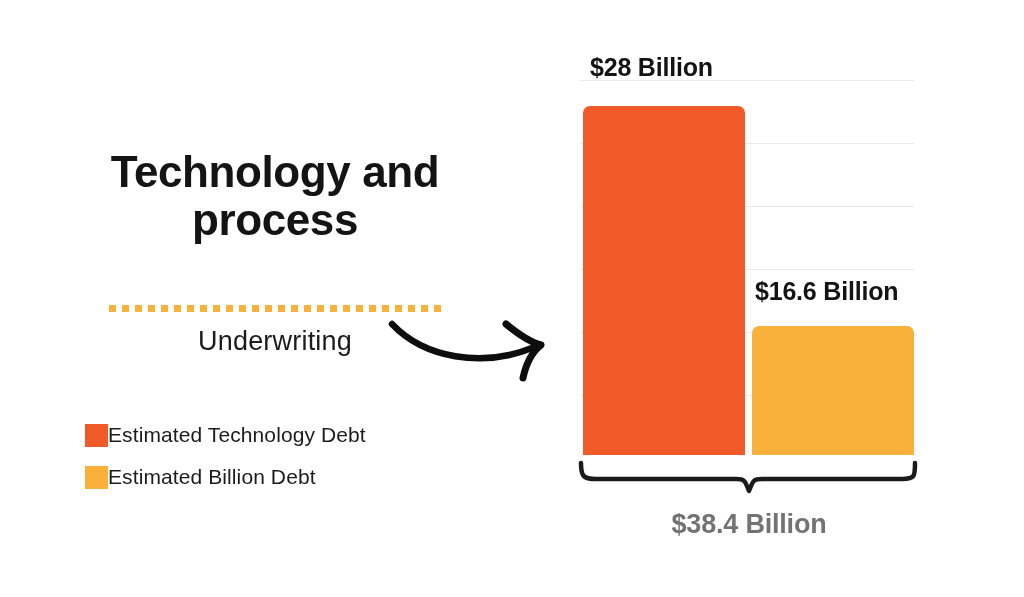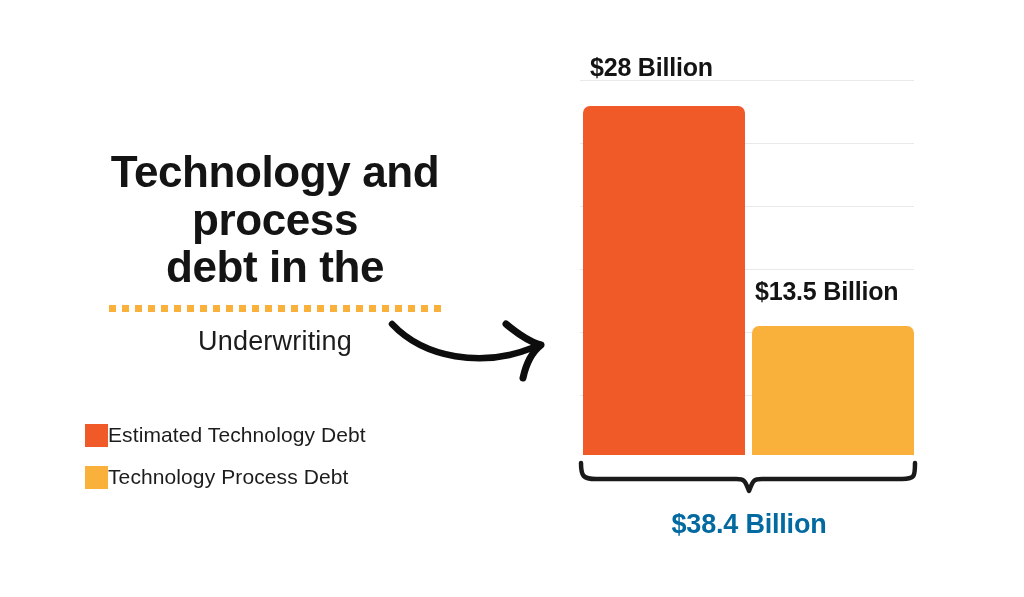--- a/index.html
+++ b/index.html
@@ -148,70 +148,70 @@
     height: 42px;
   }
   .total-value {
     position: absolute;
     left: 575px;
     top: 509px;
     width: 348px;
     text-align: center;
     font-size: 27px;
     font-weight: 700;
-    color: #0369a1;
+    color: #737373;
     letter-spacing: -0.2px;
   }
 </style>
 </head>
 <body>
 
 <div id="canvas">
 
   <div class="left-panel">
     <h1 class="chart-title">
       <span>Technology and process</span><br>
-      <span>debt in the</span><br>
+      <br>
     </h1>
     <div class="dotted-rule"></div>
     <p class="chart-subtitle">Underwriting</p>
   </div>
 
   <div class="arrow-wrap">
     <svg width="180" height="76" viewBox="0 0 180 76" fill="none" xmlns="http://www.w3.org/2000/svg">
       <path d="M6 12 C 38 46, 96 56, 146 36" stroke="#0d0d0d" stroke-width="6.5" stroke-linecap="round" fill="none"></path>
       <path d="M120 12 C 132 22, 144 30, 155 33 C 146 40, 140 52, 137 66" stroke="#0d0d0d" stroke-width="7" stroke-linecap="round" stroke-linejoin="round" fill="none"></path>
     </svg>
   </div>
 
   <div class="legend">
     <div class="legend-row">
       <span class="legend-swatch" style="background:#f05a28"></span>
       <span class="legend-label">Estimated Technology Debt</span>
     </div>
     <div class="legend-row">
       <span class="legend-swatch" style="background:#fab13c"></span>
-      <span class="legend-label">Technology Process Debt</span>
+      <span class="legend-label">Estimated Billion Debt</span>
     </div>
   </div>
 
   <div class="chart-area">
 
     <div class="gridline" style="top:80px"></div>
     <div class="gridline" style="top:143px"></div>
     <div class="gridline" style="top:206px"></div>
     <div class="gridline" style="top:269px"></div>
     <div class="gridline" style="top:332px"></div>
     <div class="gridline" style="top:395px"></div>
 
     <div class="bar bar-tech"></div>
     <div class="bar bar-process"></div>
 
     <div class="bar-value value-tech">$28 Billion</div>
-    <div class="bar-value value-process">$13.5 Billion</div>
+    <div class="bar-value value-process">$16.6 Billion</div>
 
     <div class="brace-wrap">
       <svg width="348" height="42" viewBox="0 0 348 42" fill="none" xmlns="http://www.w3.org/2000/svg">
         <path d="M6 3 C 6 16, 8 19, 21 19 L 161 19 C 170 19, 170 21, 174 31
                  C 178 21, 178 19, 187 19 L 327 19 C 340 19, 340 16, 340 3" stroke="#1a1a1a" stroke-width="4.5" stroke-linecap="round" stroke-linejoin="round" fill="none"></path>
       </svg>
     </div>
 
     <div class="total-value">$38.4 Billion</div>
   </div>

